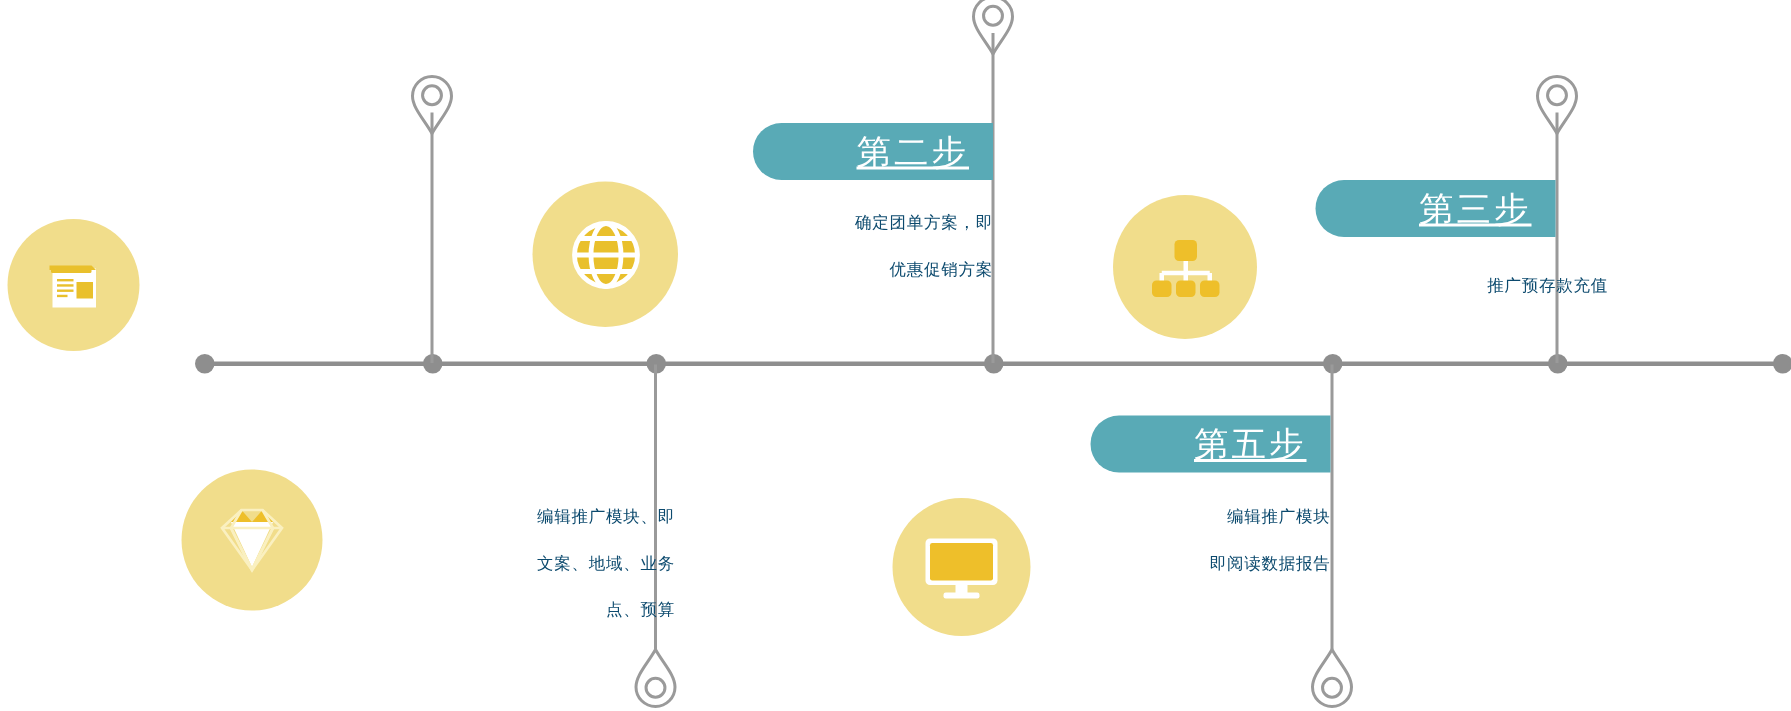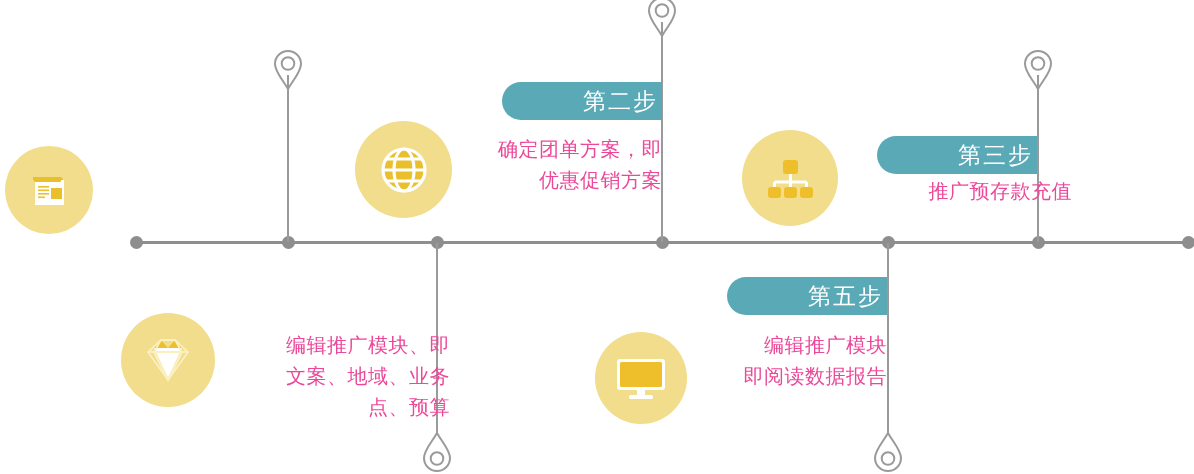--- a/index.html
+++ b/index.html
@@ -34,28 +34,29 @@
   }
   .icon-circle svg{display:block;}
 
   
   .badge{
     position:absolute;height:38px;
     background:#59aab6;
     border-top-left-radius:19px;border-bottom-left-radius:19px;
     border-top-right-radius:0;border-bottom-right-radius:0;
     color:#ffffff;font-size:23px;line-height:38px;
-    text-align:right;padding-right:4px;box-sizing:border-box;
+    text-align:right;padding-right:16px;box-sizing:border-box;
     letter-spacing:2px;
     font-weight:400;
+    text-decoration:underline;
   }
 
   
   .desc{
-    position:absolute;color:#ec4899;font-size:20px;line-height:31px;
+    position:absolute;color:#0c4a6e;font-size:11px;line-height:31px;
     text-align:right;letter-spacing:0.5px;white-space:pre-line;
   }
 </style>
 </head>
 <body>
 
 <div id="stage">
 
   <div class="axis"></div>
 
@@ -141,21 +142,21 @@
     <span>
       <svg width="54" height="54" viewBox="0 0 54 54">
         <rect x="20" y="9" width="15" height="14" rx="3" fill="#eebf2a"></rect>
         <path d="M27.5 23 V31 M11.5 31 H43.5 M11.5 31 V37 M27.5 31 V37 M43.5 31 V37" fill="none" stroke="#ffffff" stroke-width="3"></path>
         <rect x="5" y="36" width="13" height="11" rx="3" fill="#eebf2a"></rect>
         <rect x="21" y="36" width="13" height="11" rx="3" fill="#eebf2a"></rect>
         <rect x="37" y="36" width="13" height="11" rx="3" fill="#eebf2a"></rect>
       </svg>
     </span>
   </div>
-  <div class="badge" style="left:877px;top:136px;width:160px;">第三步</div>
+  <div class="badge" style="left:877px;top:120px;width:160px;">第三步</div>
   <div class="desc" style="left:892px;top:176px;width:180px;">推广预存款充值</div>
 
   <div class="icon-circle" style="left:121px;top:313px;width:94px;height:94px;background:#f1dd8b;">
     <span>
       <svg width="56" height="52" viewBox="0 0 56 52">
         <path d="M14 14 H42 L28 44 Z" fill="#ffffff"></path>
         <path d="M14 14 L21 6 H35 L42 14 Z" fill="#eebf2a"></path>
         <path d="M21 6 L28 14 L35 6" fill="#f1dd8b"></path>
         <g fill="none" stroke="#faf0c0" stroke-width="1.8">
           <path d="M21 6 H35 L48 18 L28 46 L8 18 Z"></path>

